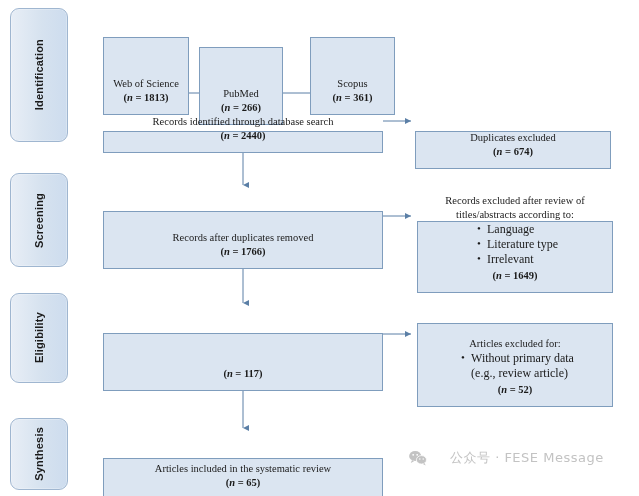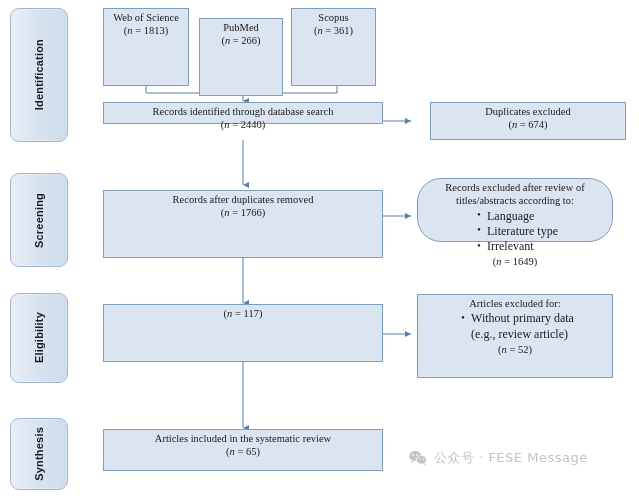--- a/index.html
+++ b/index.html
@@ -47,28 +47,29 @@
 
   
   .box {
     position: absolute;
     border: 1px solid #7f9dbd;
     background: #dbe5f1;
     box-sizing: border-box;
     display: flex;
     flex-direction: column;
     align-items: center;
-    justify-content: flex-start;
+    justify-content: flex-end;
     text-align: center;
     font-size: 10.5px;
     line-height: 1.28;
-    padding: 2px 4px;
+    padding: 10px 4px;
+    margin-top: 29px;
   }
   .box .line { display: block; white-space: nowrap; }
-  .box .n { display: block; }
+  .box .n { display: block; font-weight: bold; }
 
   
   ul.bullets {
     margin: 1px 0 0 0;
     padding: 0 0 0 15px;
     text-align: left;
     list-style: none;
   }
   ul.bullets li {
     position: relative;
@@ -98,21 +99,21 @@
     pointer-events: none;
   }
 
   
   #watermark {
     position: absolute;
     left: 408px;
     top: 449px;
     display: flex;
     align-items: center;
-    gap: 6px;
+    gap: 22px;
     color: #c3c3c3;
     font-family: "DejaVu Sans", "Liberation Sans", sans-serif;
     font-size: 13px;
     letter-spacing: 0.5px;
     white-space: nowrap;
   }
   #watermark .wechat {
     position: relative;
     width: 20px;
     height: 16px;
@@ -173,41 +174,41 @@
   <div class="box" style="left:103px; top:8px; width:86px; height:78px;">
     <span class="line">Web of Science</span>
     <span class="n">(<em class="ital">n</em> = 1813)</span>
   </div>
 
   <div class="box" style="left:199px; top:18px; width:84px; height:78px;">
     <span class="line">PubMed</span>
     <span class="n">(<em class="ital">n</em> = 266)</span>
   </div>
 
-  <div class="box" style="left:291px; top:8px; width:85px; height:78px;">
+  <div class="box" style="left:310px; top:8px; width:85px; height:78px;">
     <span class="line">Scopus</span>
     <span class="n">(<em class="ital">n</em> = 361)</span>
   </div>
 
   <div class="box" style="left:103px; top:102px; width:280px; height:22px;">
     <span class="line">Records identified through database search</span>
     <span class="n">(<em class="ital">n</em> = 2440)</span>
   </div>
 
-  <div class="box" style="left:430px; top:102px; width:196px; height:38px;">
+  <div class="box" style="left:415px; top:102px; width:196px; height:38px;">
     <span class="line">Duplicates excluded</span>
     <span class="n">(<em class="ital">n</em> = 674)</span>
   </div>
 
-  <div class="box" style="left:103px; top:190px; width:280px; height:68px;">
+  <div class="box" style="left:103px; top:182px; width:280px; height:58px;">
     <span class="line">Records after duplicates removed</span>
     <span class="n">(<em class="ital">n</em> = 1766)</span>
   </div>
 
-  <div class="box" style="left:417px; top:178px; width:196px; height:64px;border-radius:24px;">
+  <div class="box" style="left:417px; top:192px; width:196px; height:72px;">
     <span class="line">Records excluded after review of</span>
     <span class="line">titles/abstracts according to:</span>
     <ul class="bullets">
       <li>Language</li>
       <li>Literature type</li>
       <li>Irrelevant</li>
     </ul>
     <span class="n n-line">(<em class="ital">n</em> = 1649)</span>
   </div>
 

